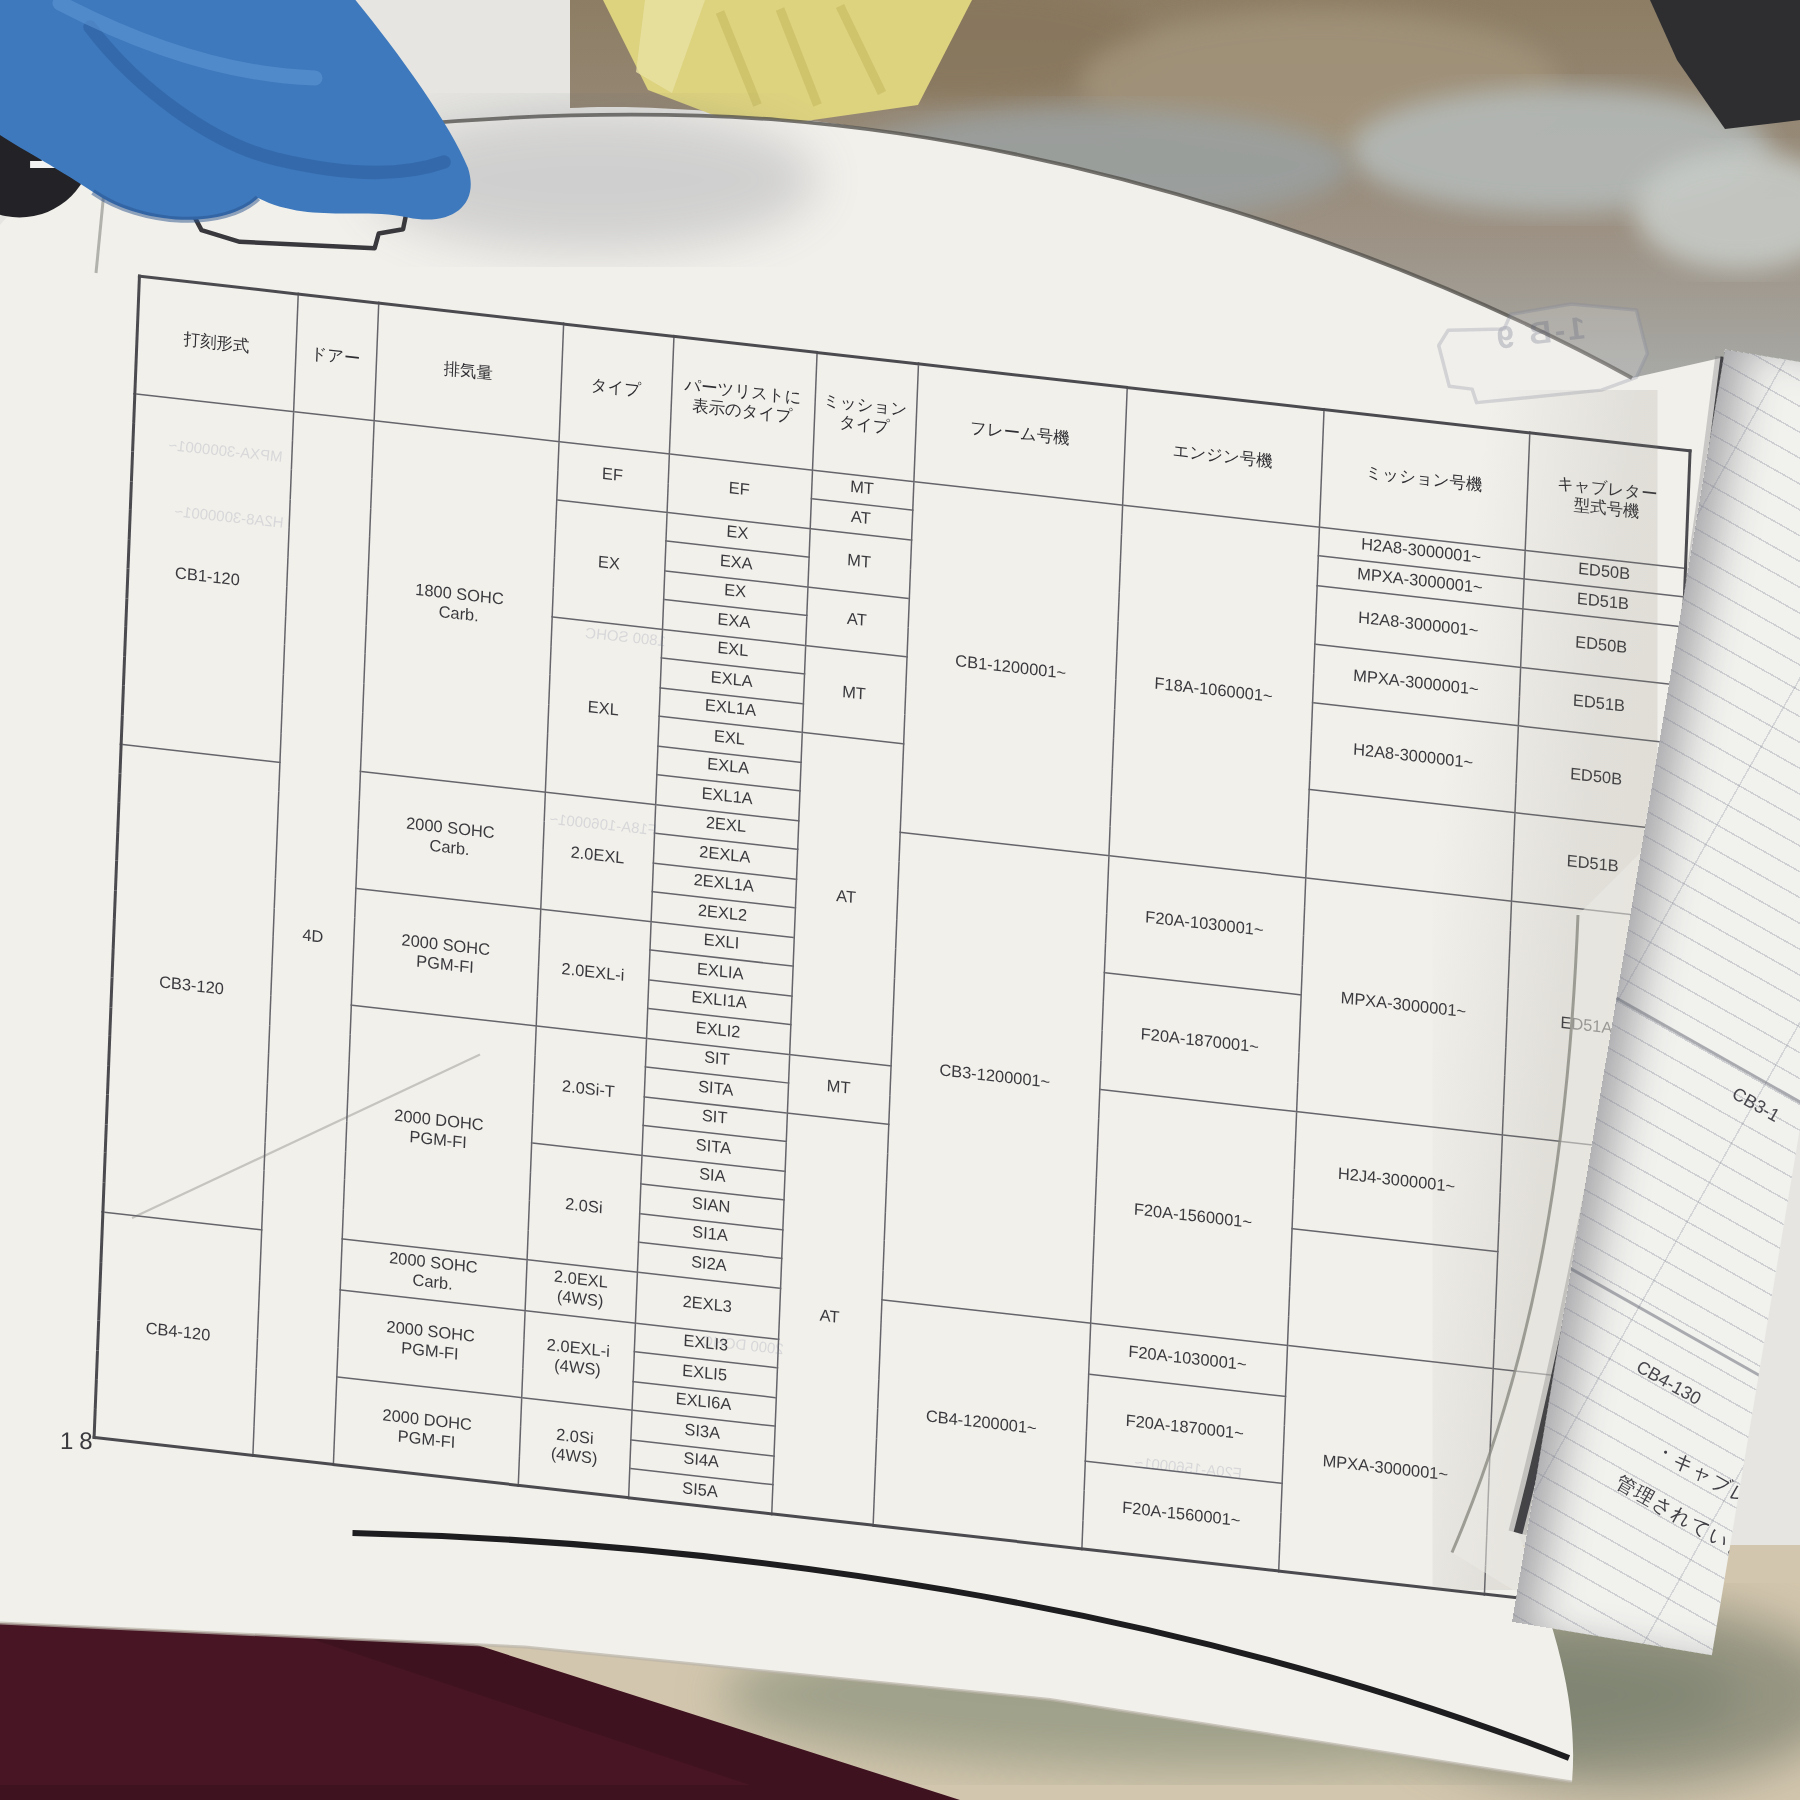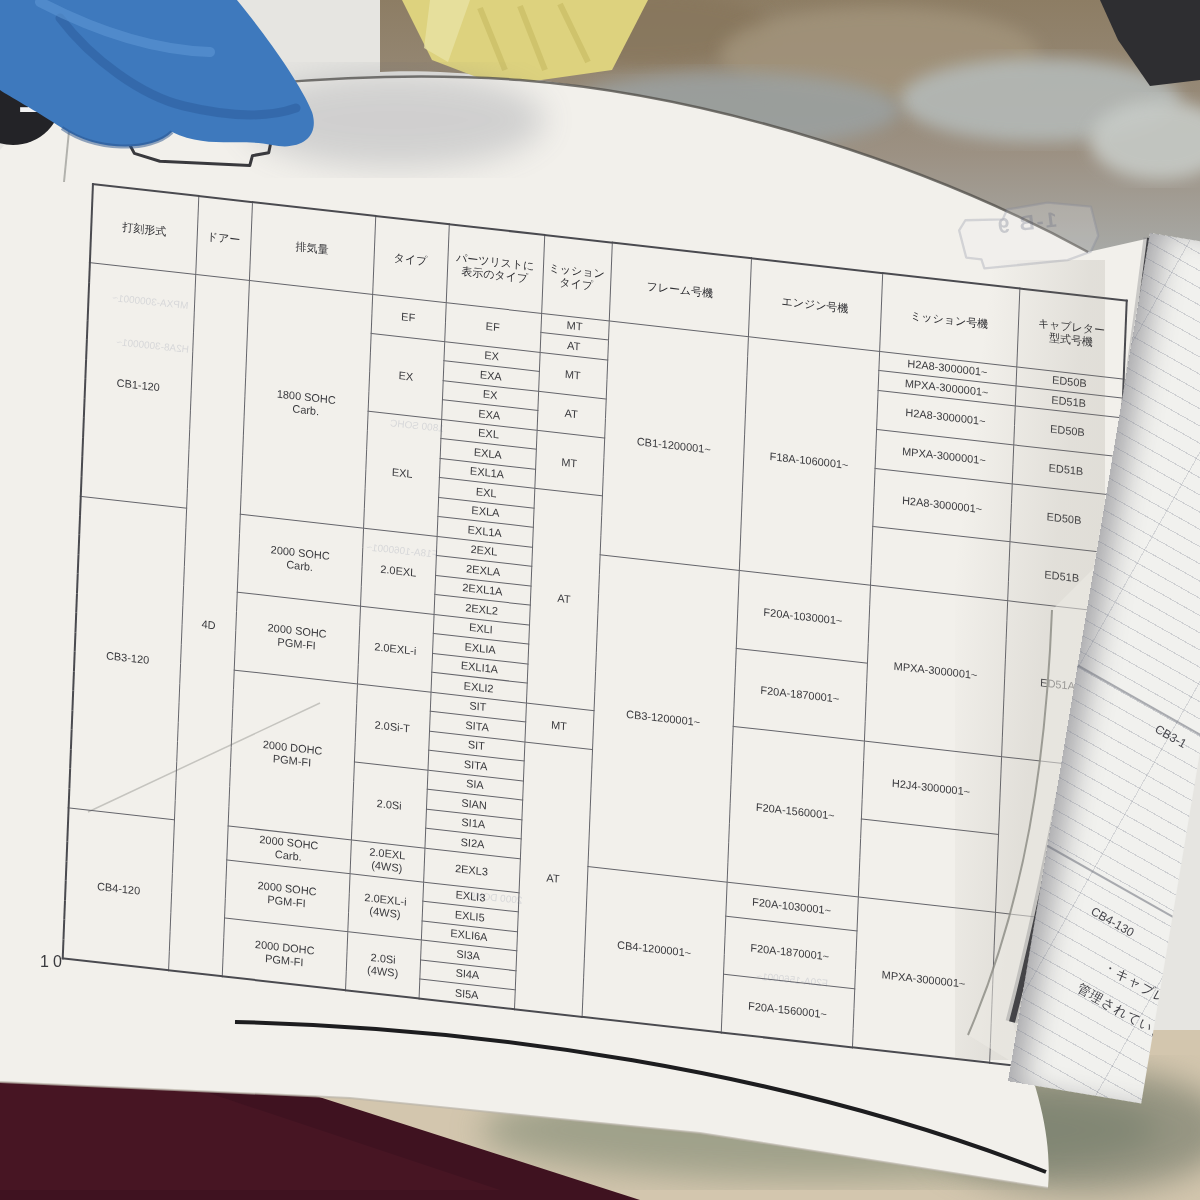--- a/index.html
+++ b/index.html
@@ -365,21 +365,21 @@
   <div class="badge">
     <svg width="170" height="84" viewBox="0 0 170 84">
       <path d="M14,20 L60,10 L104,12 L110,22 L150,18 L158,28 L154,58 L138,62 L136,72 L46,74 L20,68 L10,52 Z" fill="none" stroke="#39393d" stroke-width="3" stroke-linejoin="round"></path>
     </svg>
     <div class="txt">1 - B 10</div>
   </div>
 
   <div class="tab-circle">
     <span>1</span>
   </div>
-  <div class="page-num">10</div>
+  <div class="page-num">18</div>
 
   <svg class="layer" viewBox="0 0 1200 1200">
     <path d="M0,-6 L232,-6 C262,30 300,82 312,112 C320,137 301,151 272,145
              C240,138 206,149 172,132 C150,153 95,151 62,128 C35,110 10,97 0,90 Z" fill="#3e79bd"></path>
     <path d="M60,18 C92,60 142,96 184,106 C230,117 268,118 296,108" fill="none" stroke="#2c5d9d" stroke-width="9" stroke-linecap="round" opacity=".55"></path>
     <path d="M40,2 C90,28 150,50 210,52" fill="none" stroke="#5e96d4" stroke-width="10" stroke-linecap="round" opacity=".6"></path>
     <path d="M172,132 C150,153 95,151 62,128" fill="none" stroke="#27528c" stroke-width="4" opacity=".5"></path>
   </svg>
 
 </div>

